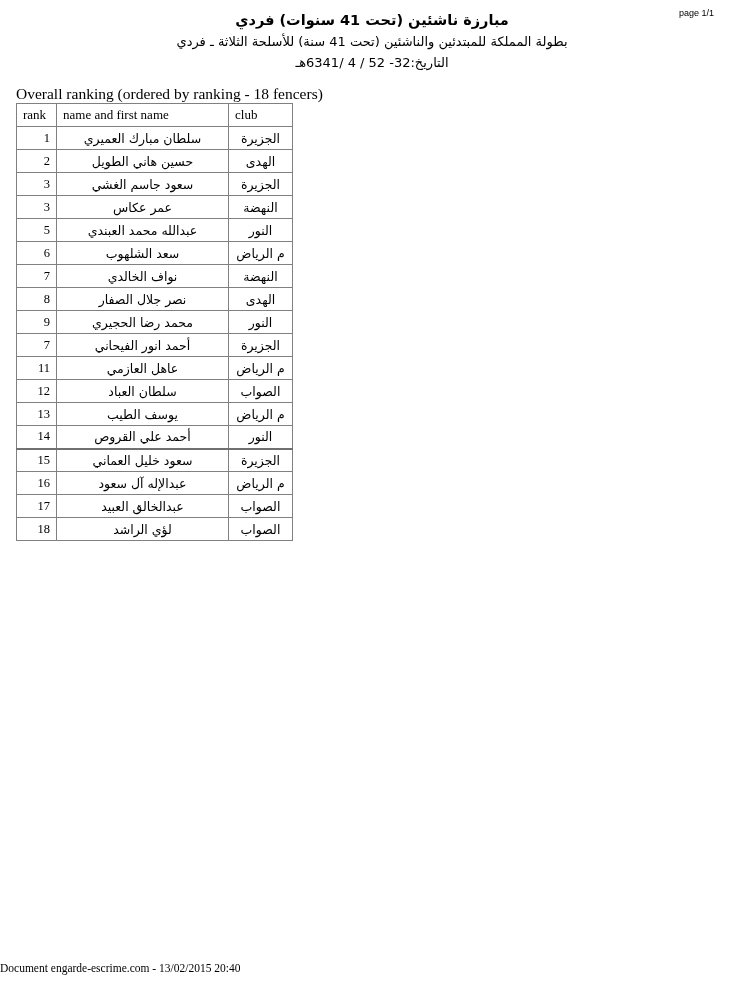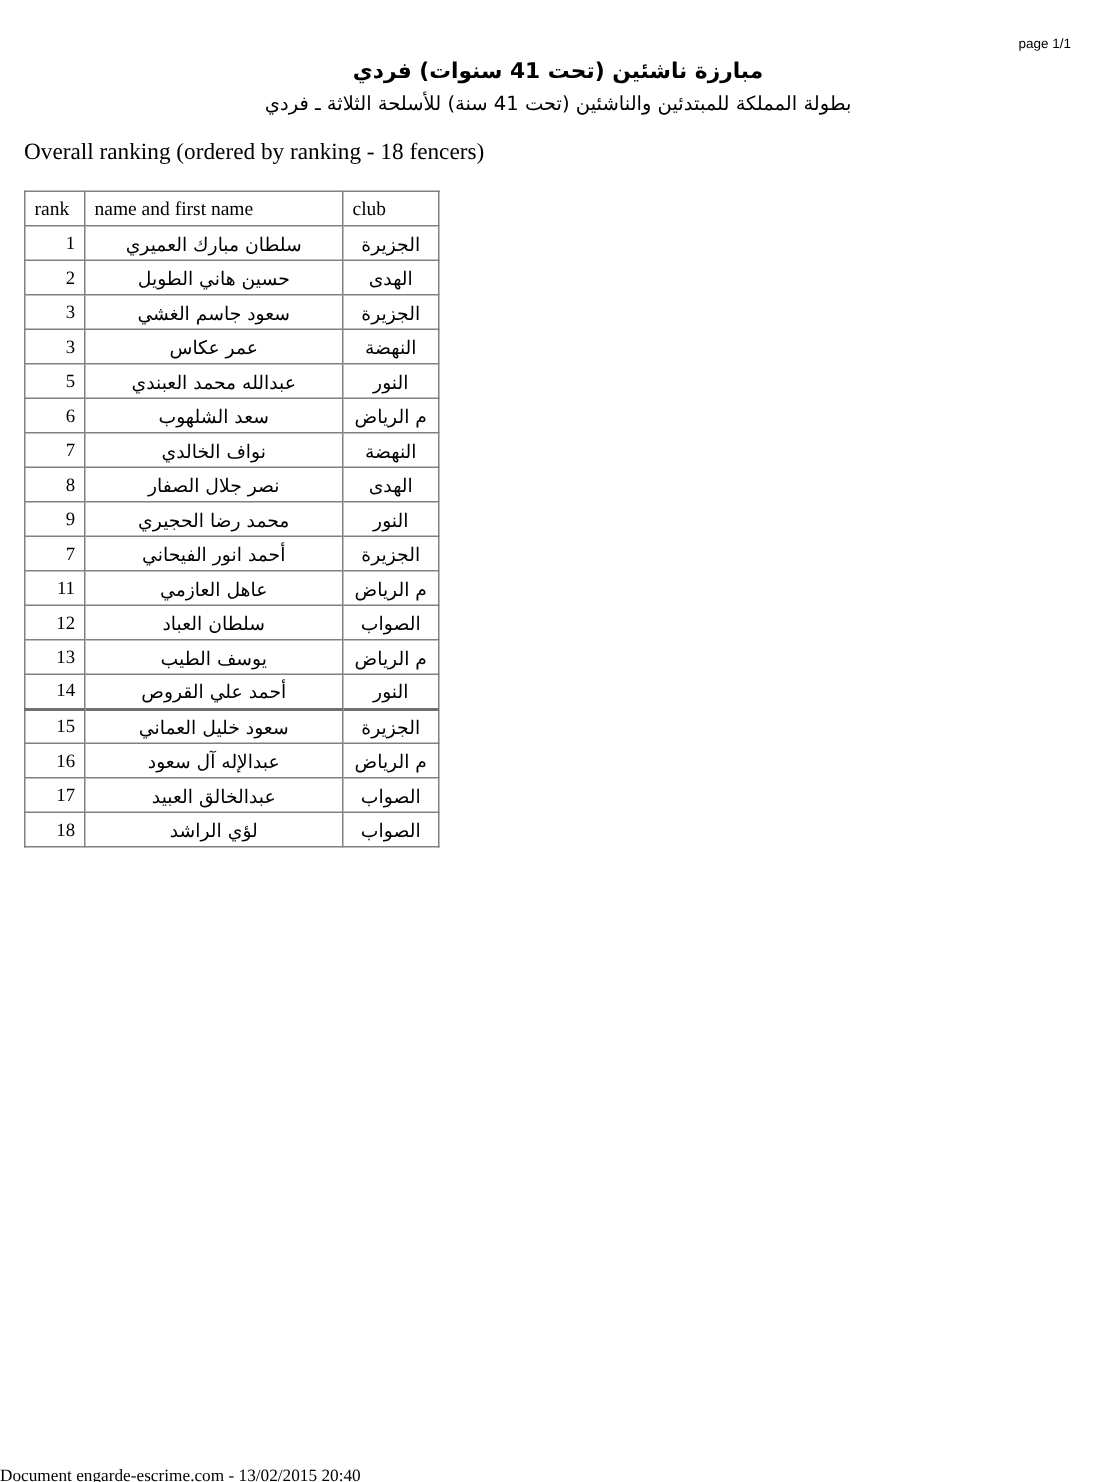--- a/index.html
+++ b/index.html
@@ -23,23 +23,22 @@
   }
   .page-number {
     position: absolute;
     top: 8px;
     right: 30px;
     font-family: "Liberation Sans", sans-serif;
     font-size: 9px;
     color: #000;
   }
   .header {
-    padding-top: 22px;
+    padding-top: 10px;
     text-align: center;
-    margin-top: 16px;
   }
   .header-line {
     direction: rtl;
     unicode-bidi: bidi-override;
     font-family: "DejaVu Sans", sans-serif;
     margin: 0 auto;
   }
   .title-main {
     font-size: 14.5px;
     font-weight: bold;
@@ -56,21 +55,21 @@
     line-height: 20px;
   }
   .overall-heading {
     margin-top: 12px;
     margin-left: 16px;
     font-family: "Liberation Serif", serif;
     font-size: 15.5px;
     color: #000;
   }
   .rank-table-wrap {
-    margin-top: 16px;
+    margin-top: 0;
     margin-left: 16px;
   }
   table.rank-table {
     border-collapse: collapse;
     table-layout: fixed;
   }
   table.rank-table th,
   table.rank-table td {
     border: 1px solid #808080;
     height: 23px;
@@ -123,20 +122,21 @@
 </head>
 <body>
 
 <div class="page">
 
   <div class="page-number">page 1/1</div>
 
   <div class="header">
     <div class="header-line title-main">مبارزة ناشئين (تحت 14 سنوات) فردي</div>
     <div class="header-line title-sub">بطولة المملكة للمبتدئين والناشئين (تحت 14 سنة) للأسلحة الثلاثة ـ فردي</div>
+    <div class="header-line title-date">التاريخ:23- 25 / 4 /1436هـ</div>
   </div>
 
   <div class="overall-heading">Overall ranking (ordered by ranking - 18 fencers)</div>
 
   <div class="rank-table-wrap">
     <table class="rank-table">
       <colgroup>
         <col class="c-rank">
         <col class="c-name">
         <col class="c-club">

